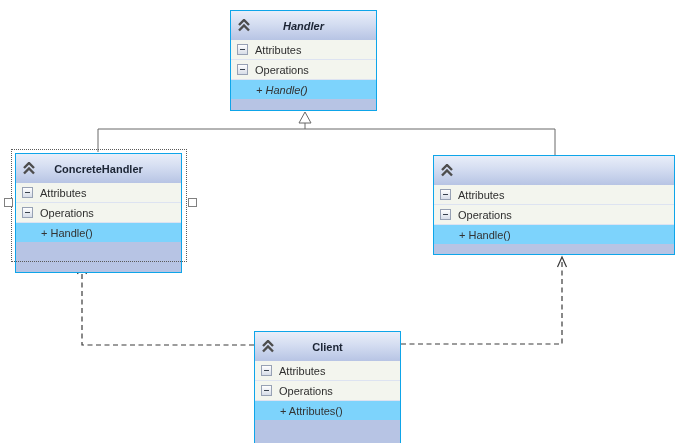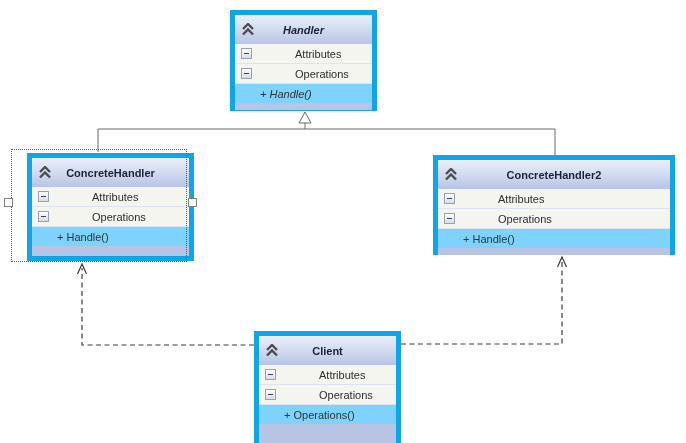--- a/index.html
+++ b/index.html
@@ -2,45 +2,45 @@
 <html><head>
 <meta charset="utf-8">
 <style>
   html,body{margin:0;padding:0;background:#fff;}
   .canvas{
     position:relative;width:686px;height:443px;background:#ffffff;overflow:hidden;
     font-family:"Liberation Sans","DejaVu Sans",sans-serif;font-size:11px;color:#333;
   }
   svg.connectors{position:absolute;left:0;top:0;z-index:1;}
   .uml-class{
-    position:absolute;z-index:2;background:#ffffff;border:5px solid #0ea5e9;
+    position:absolute;z-index:2;background:#ffffff;border:1px solid #0ea5e9;
     display:flex;flex-direction:column;box-sizing:border-box;
   }
   .uml-header{
     flex:0 0 29px;position:relative;display:flex;align-items:center;
     background:linear-gradient(180deg,#e9eef9 0%,#d4ddf1 45%,#b7c4e4 100%);
   }
   .uml-title{flex:1;text-align:center;font-weight:bold;font-size:11px;color:#1b2434;}
   .uml-title.abstract{font-style:italic;}
   .chev{position:absolute;left:6px;top:8px;width:14px;height:13px;}
   .sec-row{
     flex:0 0 20px;display:flex;align-items:center;background:#f3f5ee;
-    border-bottom:1px solid #dde3f1;box-sizing:border-box;color:#2e2e2e;gap:36px;
+    border-bottom:1px solid #dde3f1;box-sizing:border-box;color:#2e2e2e;
   }
   .minus{
     width:11px;height:11px;flex:0 0 11px;margin:0 7px 0 6px;box-sizing:border-box;
     border:1px solid #97a1b4;background:linear-gradient(180deg,#fefefe,#d7dde8);position:relative;
   }
   .minus::after{content:"";position:absolute;left:2px;right:2px;top:4px;height:1px;background:#39424e;}
   .mem-row{flex:0 0 19px;display:flex;align-items:center;padding-left:25px;background:#7dd3fc;color:#333;}
   .mem-row.it{font-style:italic;}
   .uml-footer{flex:1 1 auto;background:#b7c4e4;min-height:7px;}
   
   #box-handler{left:230px;top:10px;width:147px;height:101px;}
-  #box-concretehandler{left:15px;top:153px;width:167px;height:108px;margin-left:12px;}
+  #box-concretehandler{left:15px;top:153px;width:167px;height:120px;}
   #box-concretehandler2{left:433px;top:155px;width:242px;height:100px;}
   #box-client{left:254px;top:288px;width:147px;height:117px;margin-top:43px;}
   
   .selection-rect{
     position:absolute;left:11px;top:149px;width:176px;height:113px;z-index:3;
     border:1px dotted #5a5a5a;box-sizing:border-box;pointer-events:none;
   }
   .sel-handle{
     position:absolute;z-index:4;width:9px;height:9px;background:#ffffff;
     border:1px solid #808080;box-sizing:border-box;
@@ -115,21 +115,20 @@
       <span>+ Handle()</span>
     </div>
     <div class="uml-footer"></div>
   </div>
 
   <div class="uml-class" id="box-concretehandler2">
     <div class="uml-header">
       <svg class="chev" viewBox="0 0 14 13">
         <path d="M2,6 L7,1 L12,6 M2,11.5 L7,6.5 L12,11.5" fill="none" stroke="#4d4d4d" stroke-width="2.4"></path>
       </svg>
-      <span class="uml-title">ConcreteHandler2</span>
     </div>
     <div class="sec-row">
       <span class="minus"></span>
       <span>Attributes</span>
     </div>
     <div class="sec-row">
       <span class="minus"></span>
       <span>Operations</span>
     </div>
     <div class="mem-row">
@@ -147,18 +146,18 @@
     </div>
     <div class="sec-row">
       <span class="minus"></span>
       <span>Attributes</span>
     </div>
     <div class="sec-row">
       <span class="minus"></span>
       <span>Operations</span>
     </div>
     <div class="mem-row">
-      <span>+ Operations()</span>
+      <span>+ Attributes()</span>
     </div>
     <div class="uml-footer"></div>
   </div>
 
 </div>
 
 </body></html>

